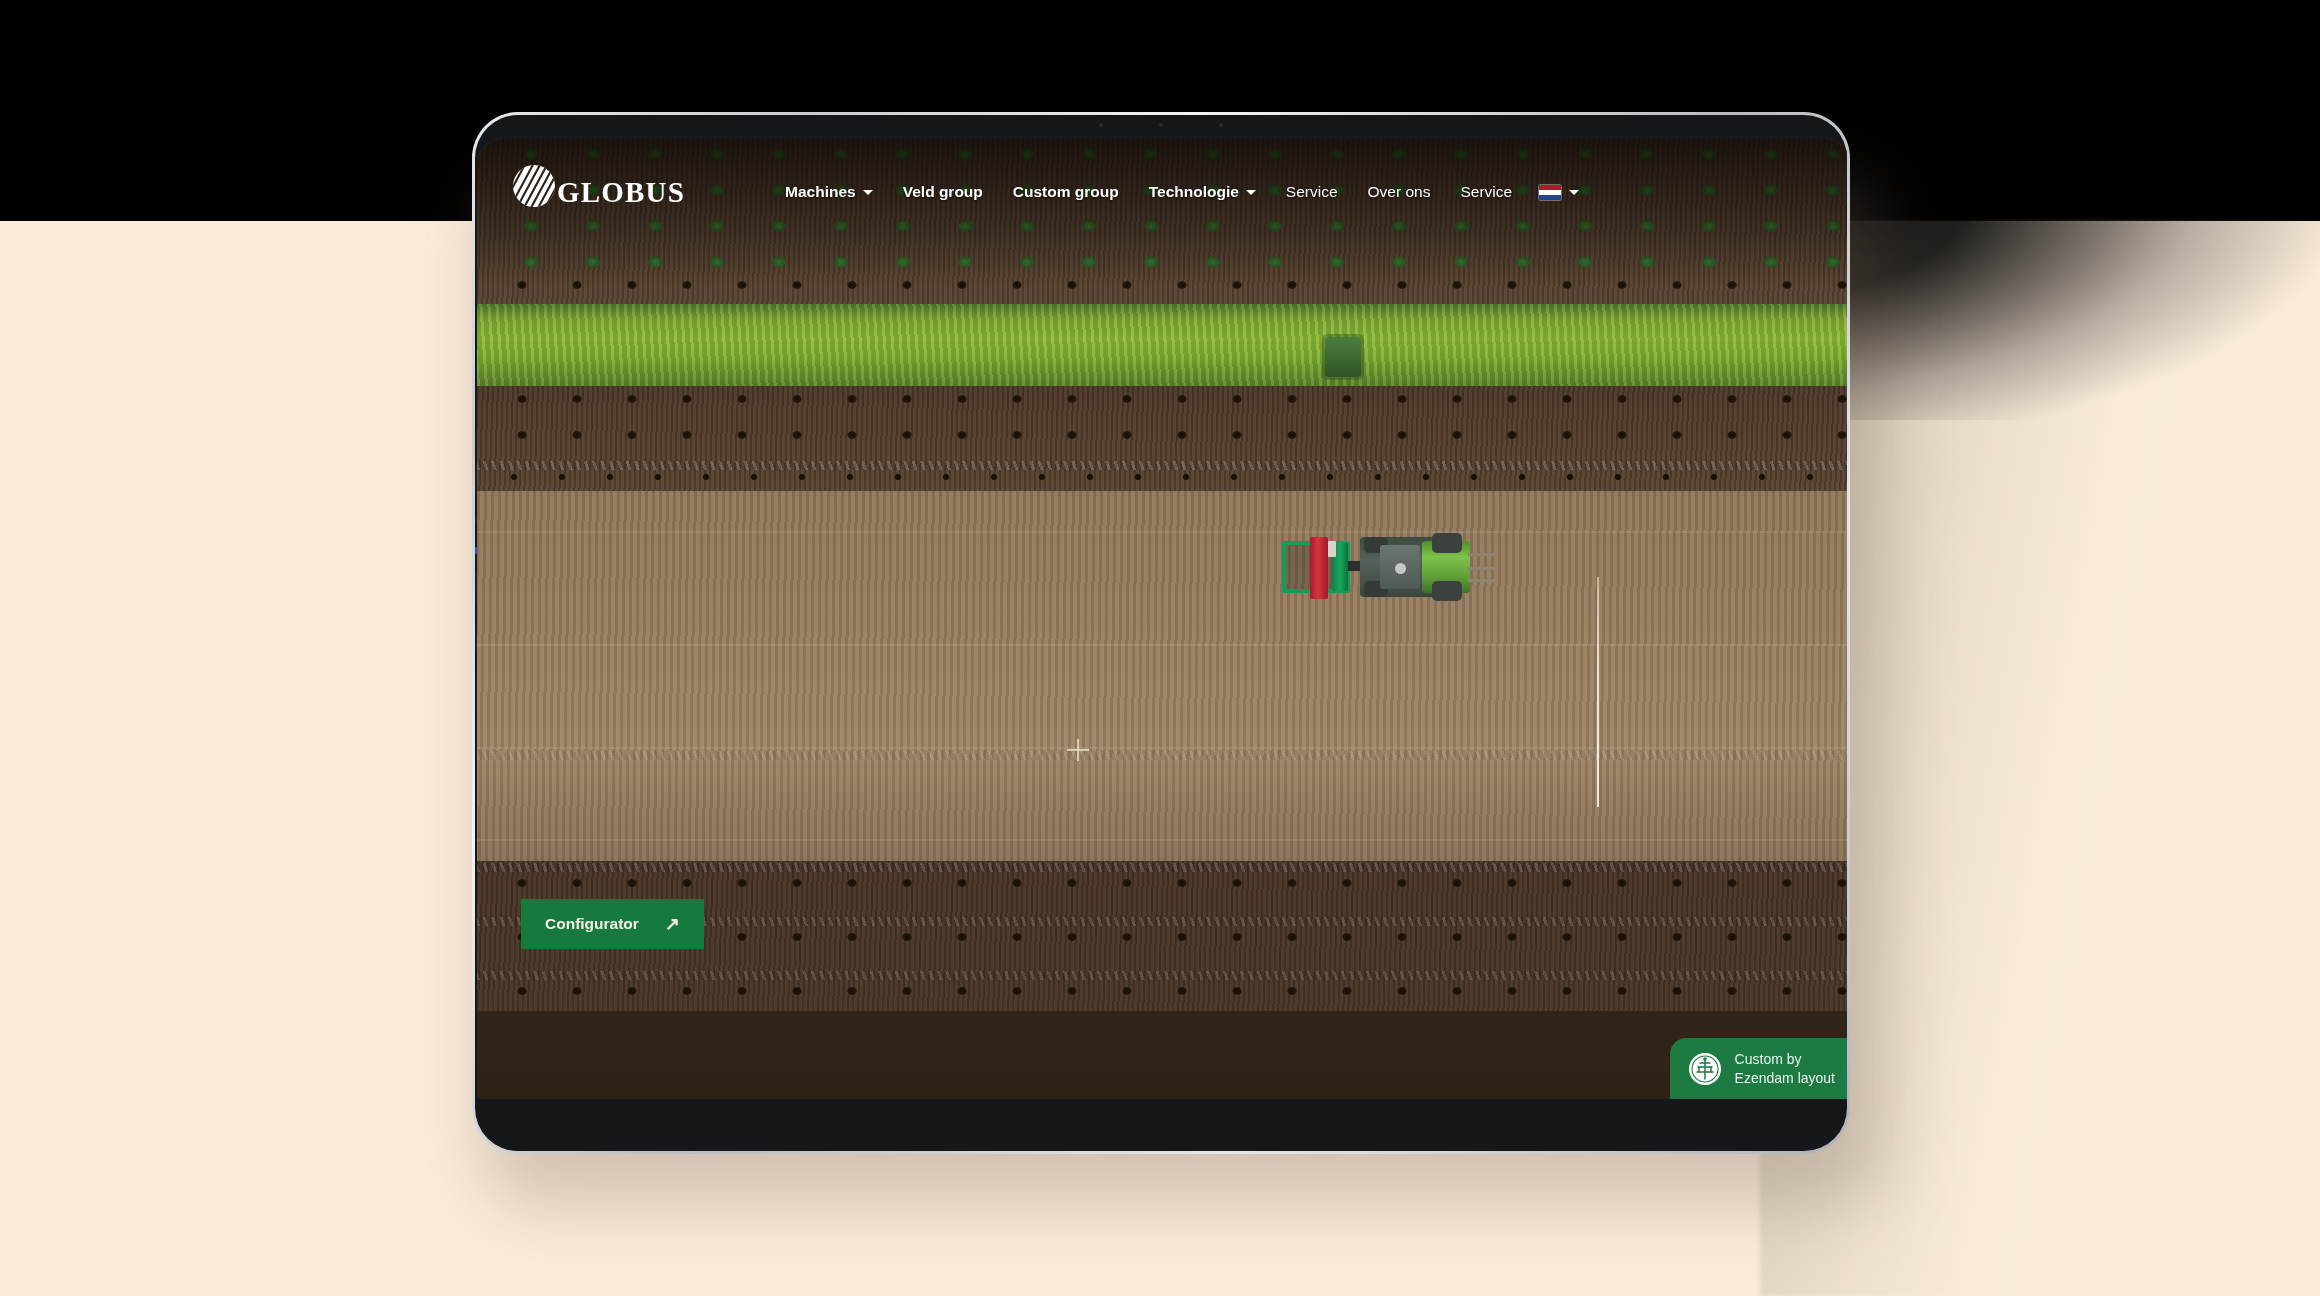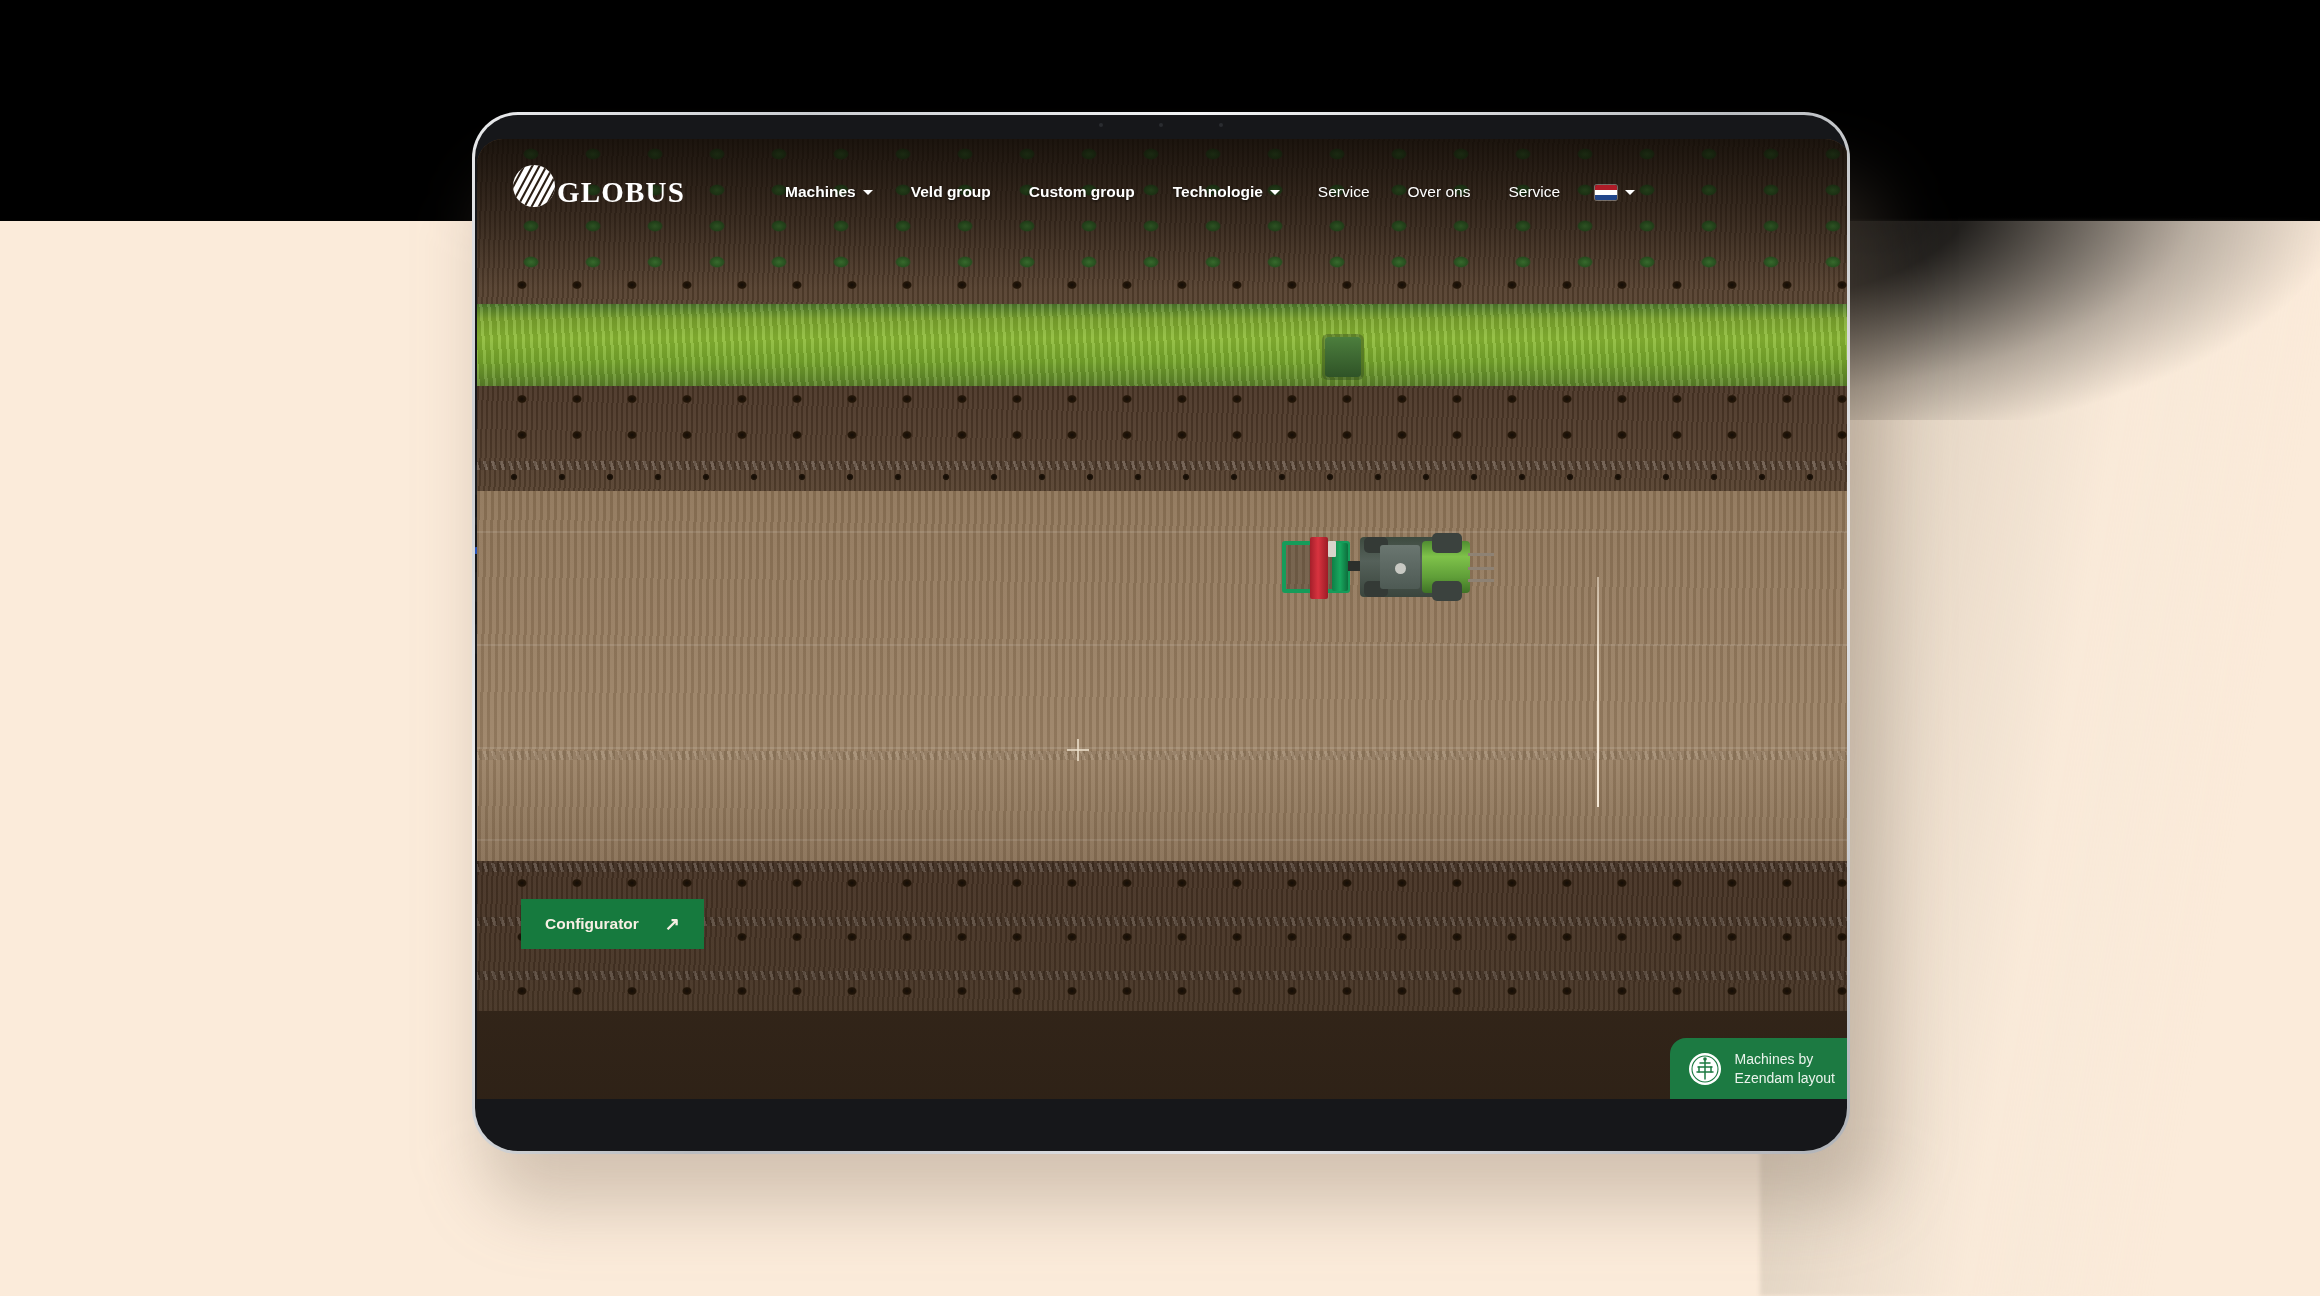--- a/index.html
+++ b/index.html
@@ -156,21 +156,21 @@
 
   
   #navbar {
     position:absolute; left:0; right:0; top:0; height:94px;
     display:flex; align-items:center; padding:0 34px;
   }
   #brand { display:flex; align-items:flex-end; }
   #brand-mark { width:46px; height:46px; flex:0 0 auto; }
   #brand-name { color:#fff; font-family:"Liberation Serif", serif; font-weight:700; font-size:29px; letter-spacing:1.2px; }
 
-  #menu { display:flex; align-items:center; gap:8px; margin-left:85px;margin-top:12px; }
+  #menu { display:flex; align-items:center; gap:0; margin-left:85px;margin-top:12px; }
   .menu-item {
     display:flex; align-items:center; gap:7px;
     color:#ffffff; font-size:15.5px; padding:8px 15px; white-space:nowrap;
     text-shadow:0 1px 3px rgba(0,0,0,.65);
   }
   .menu-item.bold { font-weight:700; }
   .menu-item.light { font-weight:400; }
   .caret { width:0; height:0; border-left:5px solid transparent; border-right:5px solid transparent; border-top:5px solid #fff; display:inline-block; }
   #lang { display:flex; align-items:center; gap:8px; padding:8px 12px; }
   #flag { width:22px; height:15px; border-radius:2px; overflow:hidden; box-shadow:0 0 0 1px rgba(255,255,255,.35); }
@@ -381,20 +381,20 @@
               <line x1="10" y1="15" x2="24" y2="15"></line>
               <line x1="9" y1="20" x2="25" y2="20"></line>
               <line x1="12" y1="11" x2="22" y2="11"></line>
               <line x1="11" y1="15" x2="11" y2="20"></line>
               <line x1="23" y1="15" x2="23" y2="20"></line>
             </g>
             <circle cx="17" cy="7" r="1.8" fill="#1C7A42"></circle>
           </svg>
         </span>
         <span id="powered-text">
-          <span>Machines by</span><br>
+          <span>Custom by</span><br>
           <span>Ezendam layout</span>
         </span>
       </div>
 
     </div>
   </div>
 </div>
 
 </body></html>

